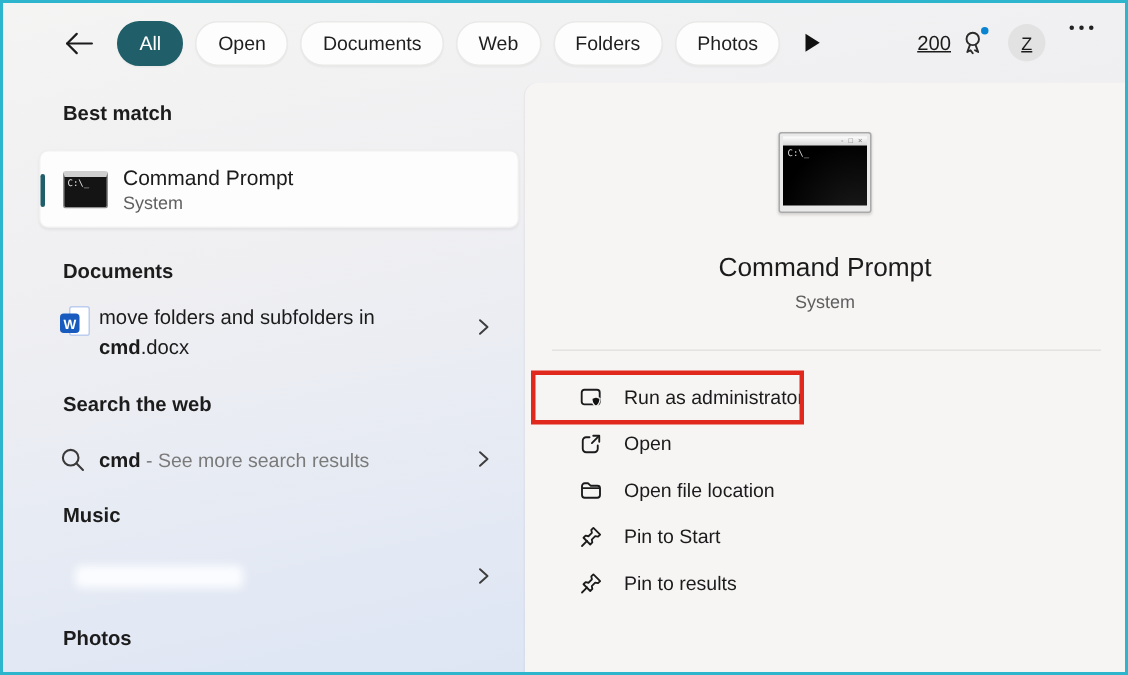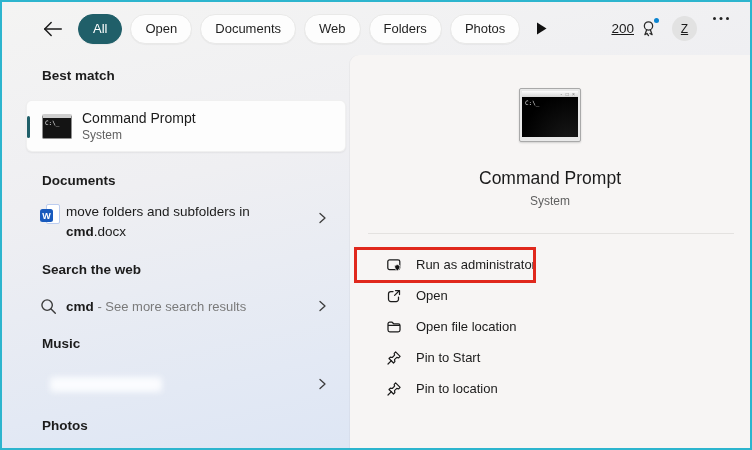--- a/index.html
+++ b/index.html
@@ -292,19 +292,19 @@
           <span class="action-label">Pin to Start</span>
         </div>
 
         <div class="action-row">
           <span>
             <svg width="16" height="16" viewBox="0 0 16 16" fill="none" stroke="#1b1b1b" stroke-width="1.2" stroke-linecap="round" stroke-linejoin="round">
               <path d="M9.6 1.9 l4.5 4.5 -1.4 1.4 -1.9-.4 -2.3 2.3 .4 1.9 -1.4 1.4 -4.5-4.5 1.4-1.4 1.9.4 2.3-2.3 -.4-1.9 z"></path>
               <path d="M5.4 10.6 L2 14"></path>
             </svg>
           </span>
-          <span class="action-label">Pin to location</span>
+          <span class="action-label">Pin to results</span>
         </div>
 
       </div>
     </div>
   </div>
 </div>
 
 </body></html>

